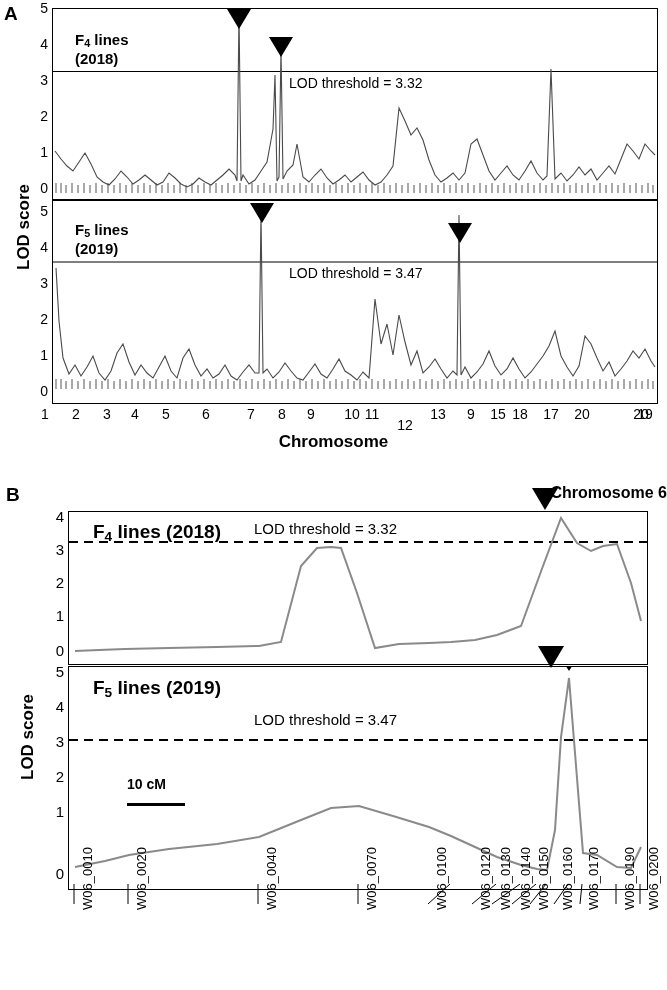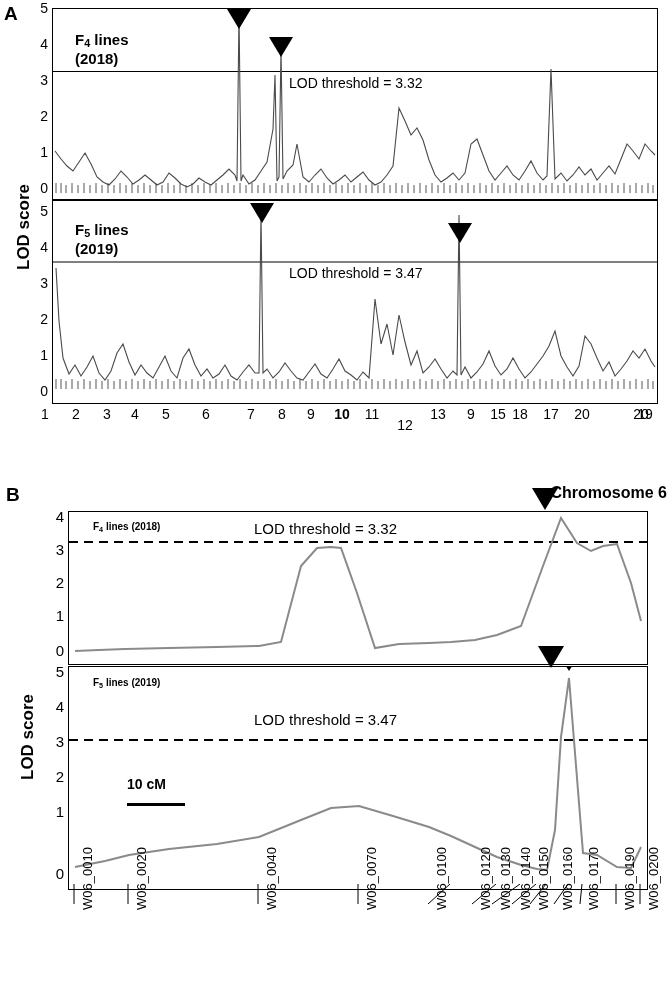--- a/index.html
+++ b/index.html
@@ -109,21 +109,21 @@
     font-size:14px;
     font-weight:bold;
   }
   .scalebar-line{
     position:absolute;
     height:0;
     border-top:3px solid #000;
   }
   .inner-labelB{
     position:absolute;
-    font-size:10px;
+    font-size:19px;
     font-weight:bold;
   }
   .sub{font-size:0.72em;vertical-align:-0.22em;}
 </style>
 </head>
 <body>
 
 <div id="panelA">
   <div class="panel-letter" id="panelA-letter">A</div>
 
@@ -188,32 +188,33 @@
 
   <div class="xtickA" style="left:34px;top:406px;">1</div>
   <div class="xtickA" style="left:65px;top:406px;">2</div>
   <div class="xtickA" style="left:96px;top:406px;">3</div>
   <div class="xtickA" style="left:124px;top:406px;">4</div>
   <div class="xtickA" style="left:155px;top:406px;">5</div>
   <div class="xtickA" style="left:195px;top:406px;">6</div>
   <div class="xtickA" style="left:240px;top:406px;">7</div>
   <div class="xtickA" style="left:271px;top:406px;">8</div>
   <div class="xtickA" style="left:300px;top:406px;">9</div>
-  <div class="xtickA" style="left:331px;top:406px;font-weight:bold;">10</div>
+  <div class="xtickA" style="left:341px;top:406px;">10</div>
   <div class="xtickA" style="left:361px;top:406px;">11</div>
   <div class="xtickA" style="left:394px;top:417px;">12</div>
   <div class="xtickA" style="left:427px;top:406px;">13</div>
   <div class="xtickA" style="left:460px;top:406px;">9</div>
   <div class="xtickA" style="left:487px;top:406px;">15</div>
   <div class="xtickA" style="left:509px;top:406px;">18</div>
   <div class="xtickA" style="left:540px;top:406px;">17</div>
   <div class="xtickA" style="left:571px;top:406px;">20</div>
   <div class="xtickA" style="left:600px;top:406px;margin-left:34px;">19</div>
   <div class="xtickA" style="left:630px;top:406px;">20</div>
 
+  <div style="position:absolute;left:0;top:432px;width:667px;text-align:center;font-size:17px;font-weight:bold;">Chromosome</div>
 </div>
 
 <div id="panelB">
   <div class="panel-letter" id="panelB-letter" style="left:6px;top:14px;">B</div>
 
   <div class="chrom-title" style="left:0;top:14px;">Chromosome 6</div>
 
   <div class="ylabel-vert" style="left:18px;top:310px;">LOD score</div>
 
   <div class="ytickB" style="left:38px;top:38px;">4</div>

